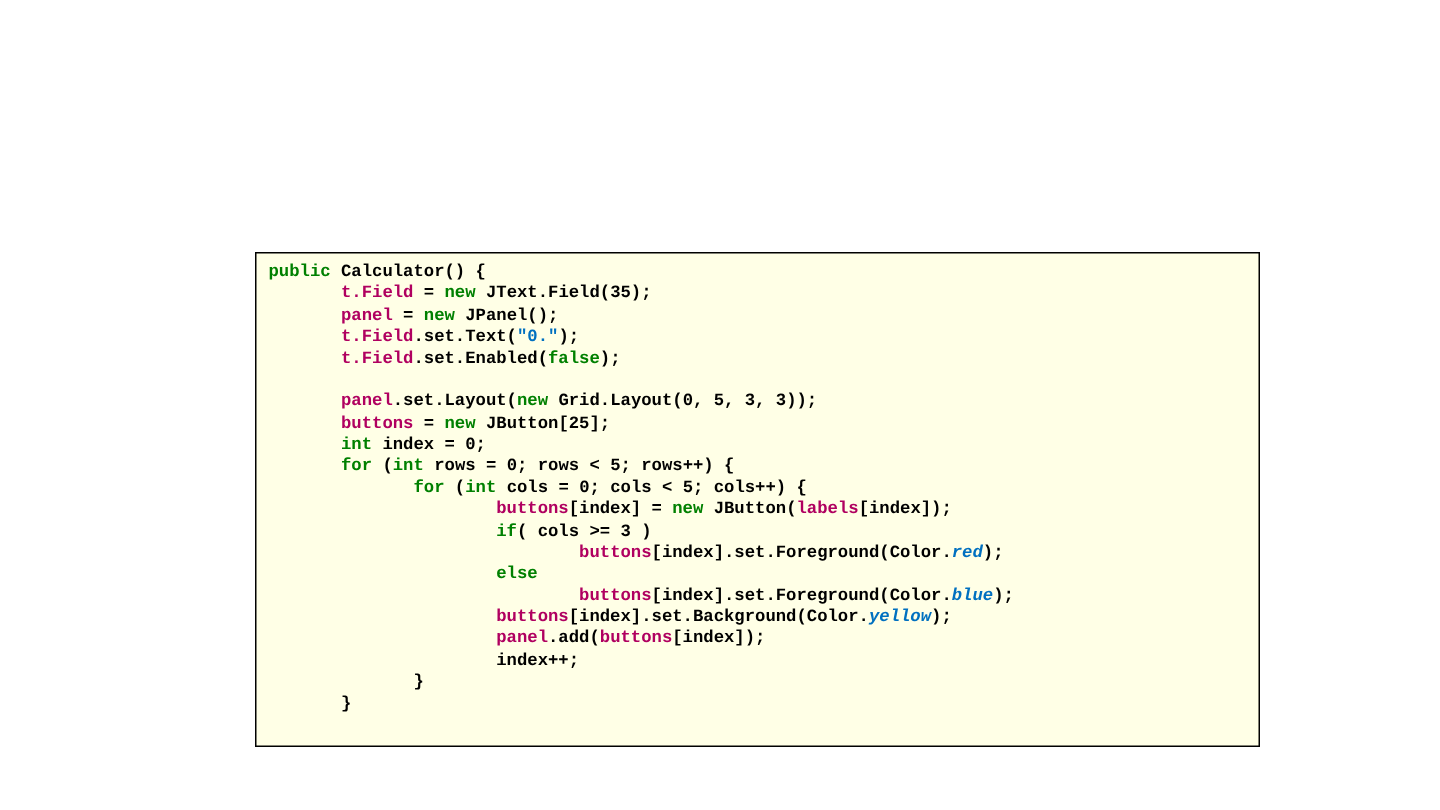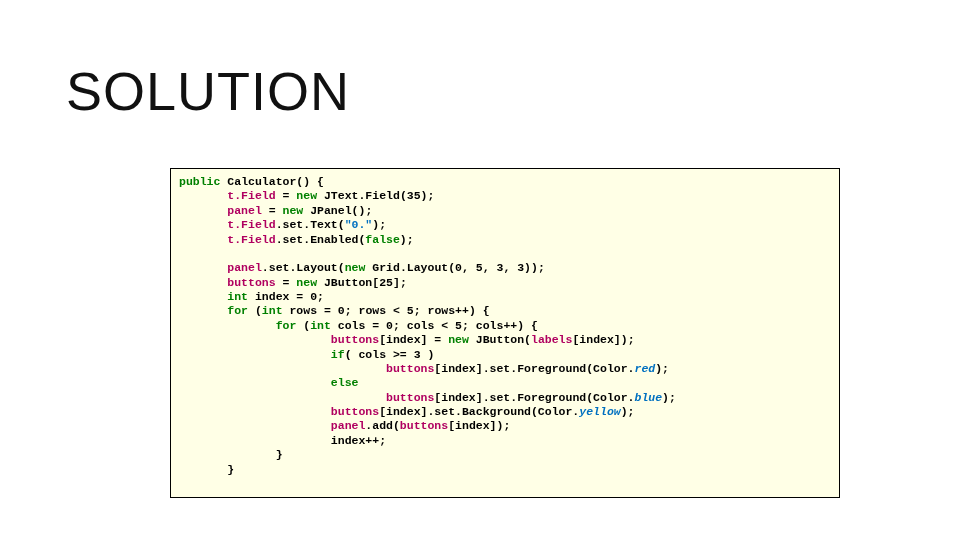--- a/index.html
+++ b/index.html
@@ -50,21 +50,20 @@
   .kw   { color: #008000; }           
   .fld  { color: #b00060; font-weight: bold; } 
   .str  { color: #0070c0; }           
   .lit  { color: #0070c0; font-style: italic; } 
 </style>
 </head>
 <body>
 
 <div class="slide">
 
-  <div class="title">SOLUTION</div>
 
   <div class="codebox">
 <pre class="code"><span class="kw">public</span><span> Calculator() {</span>
        <span class="fld">t.Field</span><span> = </span><span class="kw">new</span><span> JText.Field(35);</span>
        <span class="fld">panel</span><span> = </span><span class="kw">new</span><span> JPanel();</span>
        <span class="fld">t.Field</span><span>.set.Text(</span><span class="str">"0."</span><span>);</span>
        <span class="fld">t.Field</span><span>.set.Enabled(</span><span class="kw">false</span><span>);</span>
 
        <span class="fld">panel</span><span>.set.Layout(</span><span class="kw">new</span><span> Grid.Layout(0, 5, 3, 3));</span>
        <span class="fld">buttons</span><span> = </span><span class="kw">new</span><span> JButton[25];</span>

